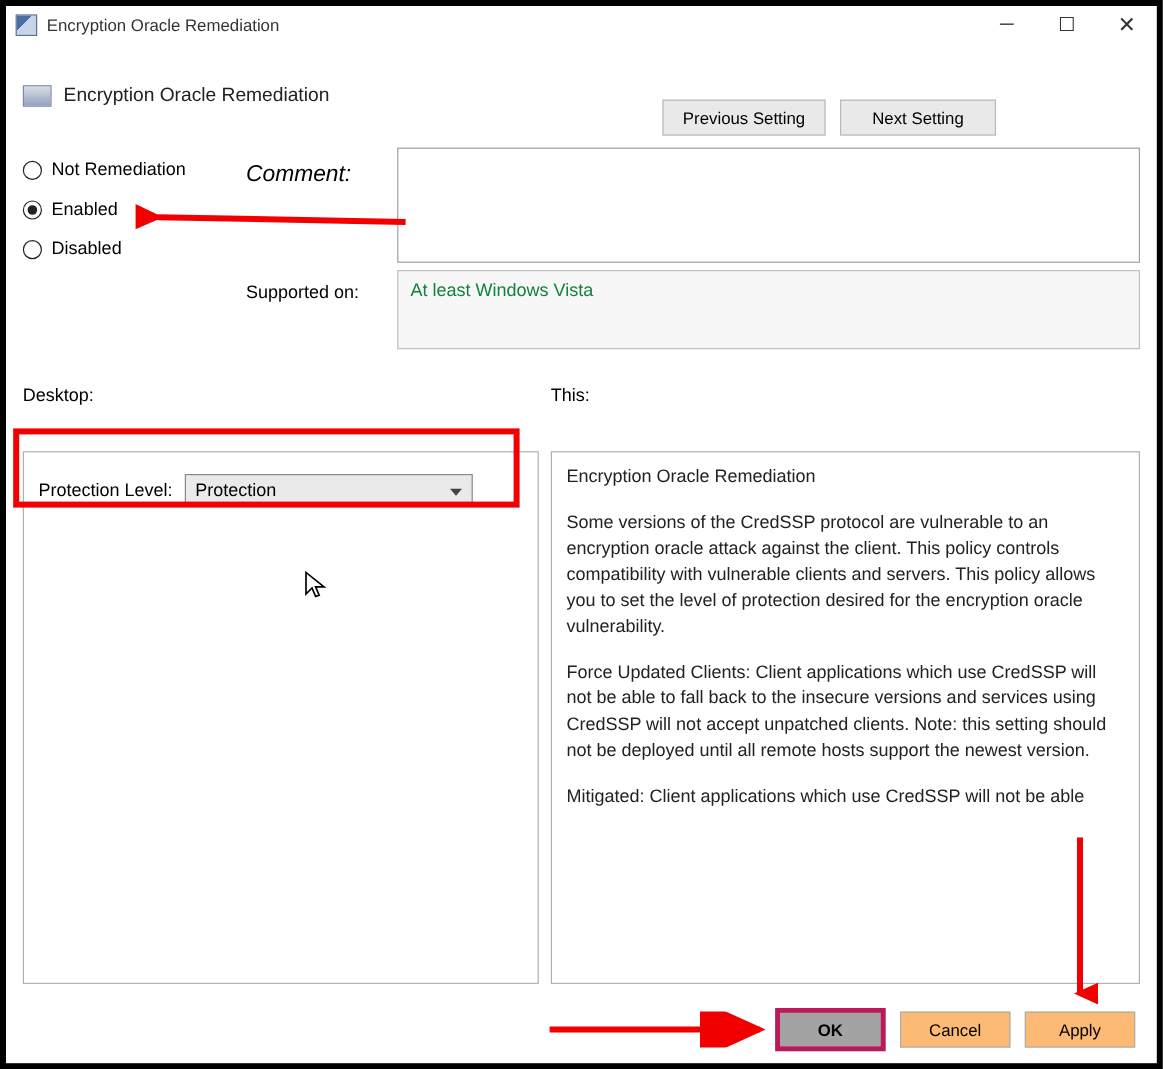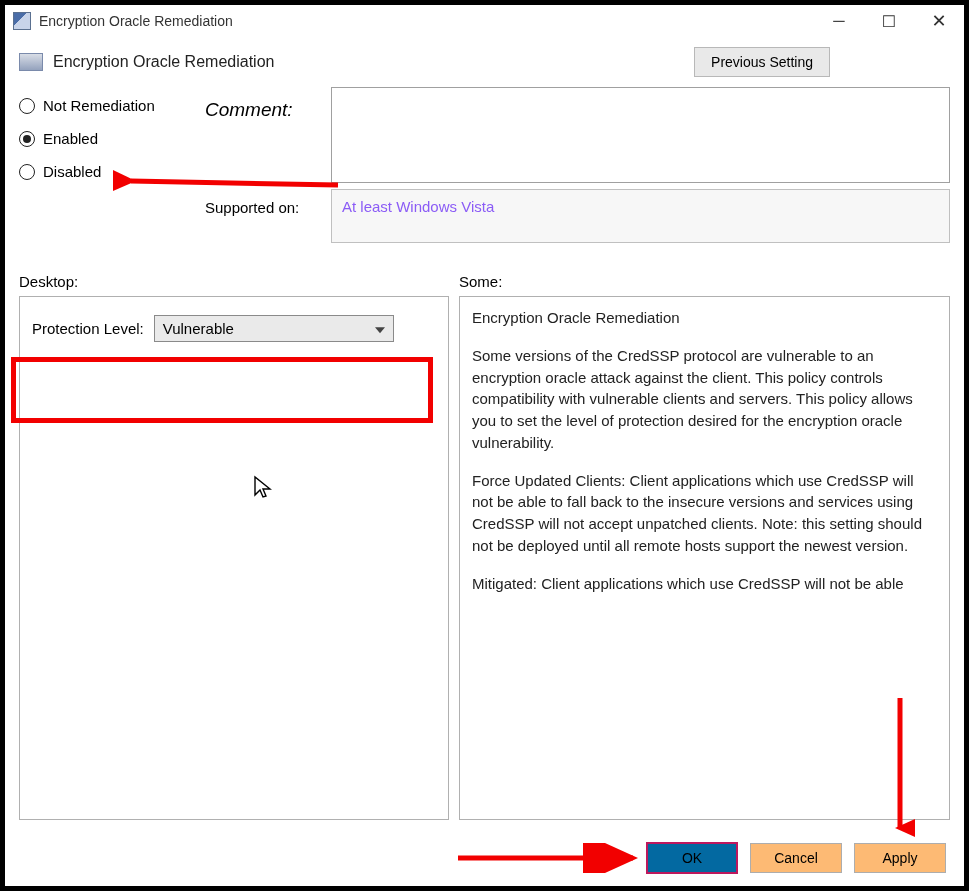--- a/index.html
+++ b/index.html
@@ -73,20 +73,21 @@
       padding-right: 120px;
     }
     .btn-prev, .btn-next {
       background: #e9e9e9;
       border: 1px solid #b8b8b8;
       padding: 6px 16px;
       font-size: 14px;
       min-width: 130px;
       text-align: center;
       cursor: pointer;
+      margin-top: 36px;
     }
     
     .content {
       flex: 1;
       padding: 2px 14px 10px 14px;
       display: flex;
       flex-direction: column;
       gap: 0;
       overflow: hidden;
     }
@@ -135,38 +136,39 @@
       font-size: 14px;
       padding: 4px;
       resize: none;
       font-family: inherit;
     }
     .lbl-supported { grid-column:2; grid-row:2; padding-top:10px; font-size: 15px;}
     .supported-box {
       grid-column:3; grid-row:2;
       border: 1px solid #c0c0c0;
       background: #f7f7f7;
-      height: 54px;
+      height: 66px;
       padding: 8px 10px;
       font-size: 15px;
-      color: #8b5cf6;
+      color: #15803d;
       overflow-y: scroll;
     }
     
     .mid-labels {
       display:flex;
       padding: 24px 0 6px 0;
       font-size: 15px;
     }
     .mid-labels .opt-l { width: 440px;}
     .panes {
       display: flex;
       gap: 10px;
       flex: 1;
       min-height: 0;
+      margin-top: 32px;
     }
     .options-pane {
       width: 430px;
       border: 1px solid #b0b0b0;
       background: #fff;
       padding: 18px 12px;
       position: relative;
     }
     .protlevel-row {
       display: flex;
@@ -215,21 +217,21 @@
     }
     .btn-ok, .btn-cancel, .btn-apply {
       min-width: 92px;
       padding: 6px 0;
       font-size: 14px;
       border: 1px solid #adadad;
       background: #fdba74;
       cursor: pointer;
       text-align:center;
     }
-    .btn-ok { border: 2px solid #be185d; background: #0369a1; }
+    .btn-ok { border: 4px solid #be185d; background: #a3a3a3; font-weight: bold; }
     
     .annot-highlight {
       position: absolute;
       border: 5px solid #f20000;
       pointer-events: none;
     }
     .annot-arrow {
       position: absolute;
       pointer-events: none;
     }
@@ -259,20 +261,21 @@
       <div class="tbc">☐</div>
       <div class="tbc tbc-close">✕</div>
     </div>
   </div>
 
   <div class="header-row">
     <div class="header-icon"></div>
     <span class="header-title">Encryption Oracle Remediation</span>
     <div class="header-buttons">
       <div class="btn-prev">Previous Setting</div>
+      <div class="btn-next">Next Setting</div>
     </div>
   </div>
 
   <div class="content">
     <div class="top-grid">
       <div class="radio-group">
         <div class="radio-item">
           <span class="radio-circle"></span>
           <span>Not Remediation</span>
         </div>
@@ -290,29 +293,29 @@
       <div class="lbl-comment">Comment:</div>
       <textarea class="comment-box" style=""></textarea>
       <div class="lbl-supported">Supported on:</div>
       <div class="supported-box">
         <span>At least Windows Vista</span>
       </div>
     </div>
 
     <div class="mid-labels">
       <div class="opt-l">Desktop:</div>
-      <div>Some:</div>
+      <div>This:</div>
     </div>
 
     <div class="panes">
       <div class="options-pane">
         <div class="protlevel-row">
           <span class="protlevel-label">Protection Level:</span>
           <div class="protlevel-select">
-            <span>Vulnerable</span>
+            <span>Protection</span>
           </div>
         </div>
       </div>
       <div class="help-pane">
         <p>Encryption Oracle Remediation</p>
         <p>Some versions of the CredSSP protocol are vulnerable to an encryption oracle attack against the client.  This policy controls compatibility with vulnerable clients and servers.  This policy allows you to set the level of protection desired for the encryption oracle vulnerability.</p>
         <p>Force Updated Clients: Client applications which use CredSSP will not be able to fall back to the insecure versions and services using CredSSP will not accept unpatched clients. Note: this setting should not be deployed until all remote hosts support the newest version.</p>
         <p>Mitigated: Client applications which use CredSSP will not be able</p>
       </div>
     </div>

